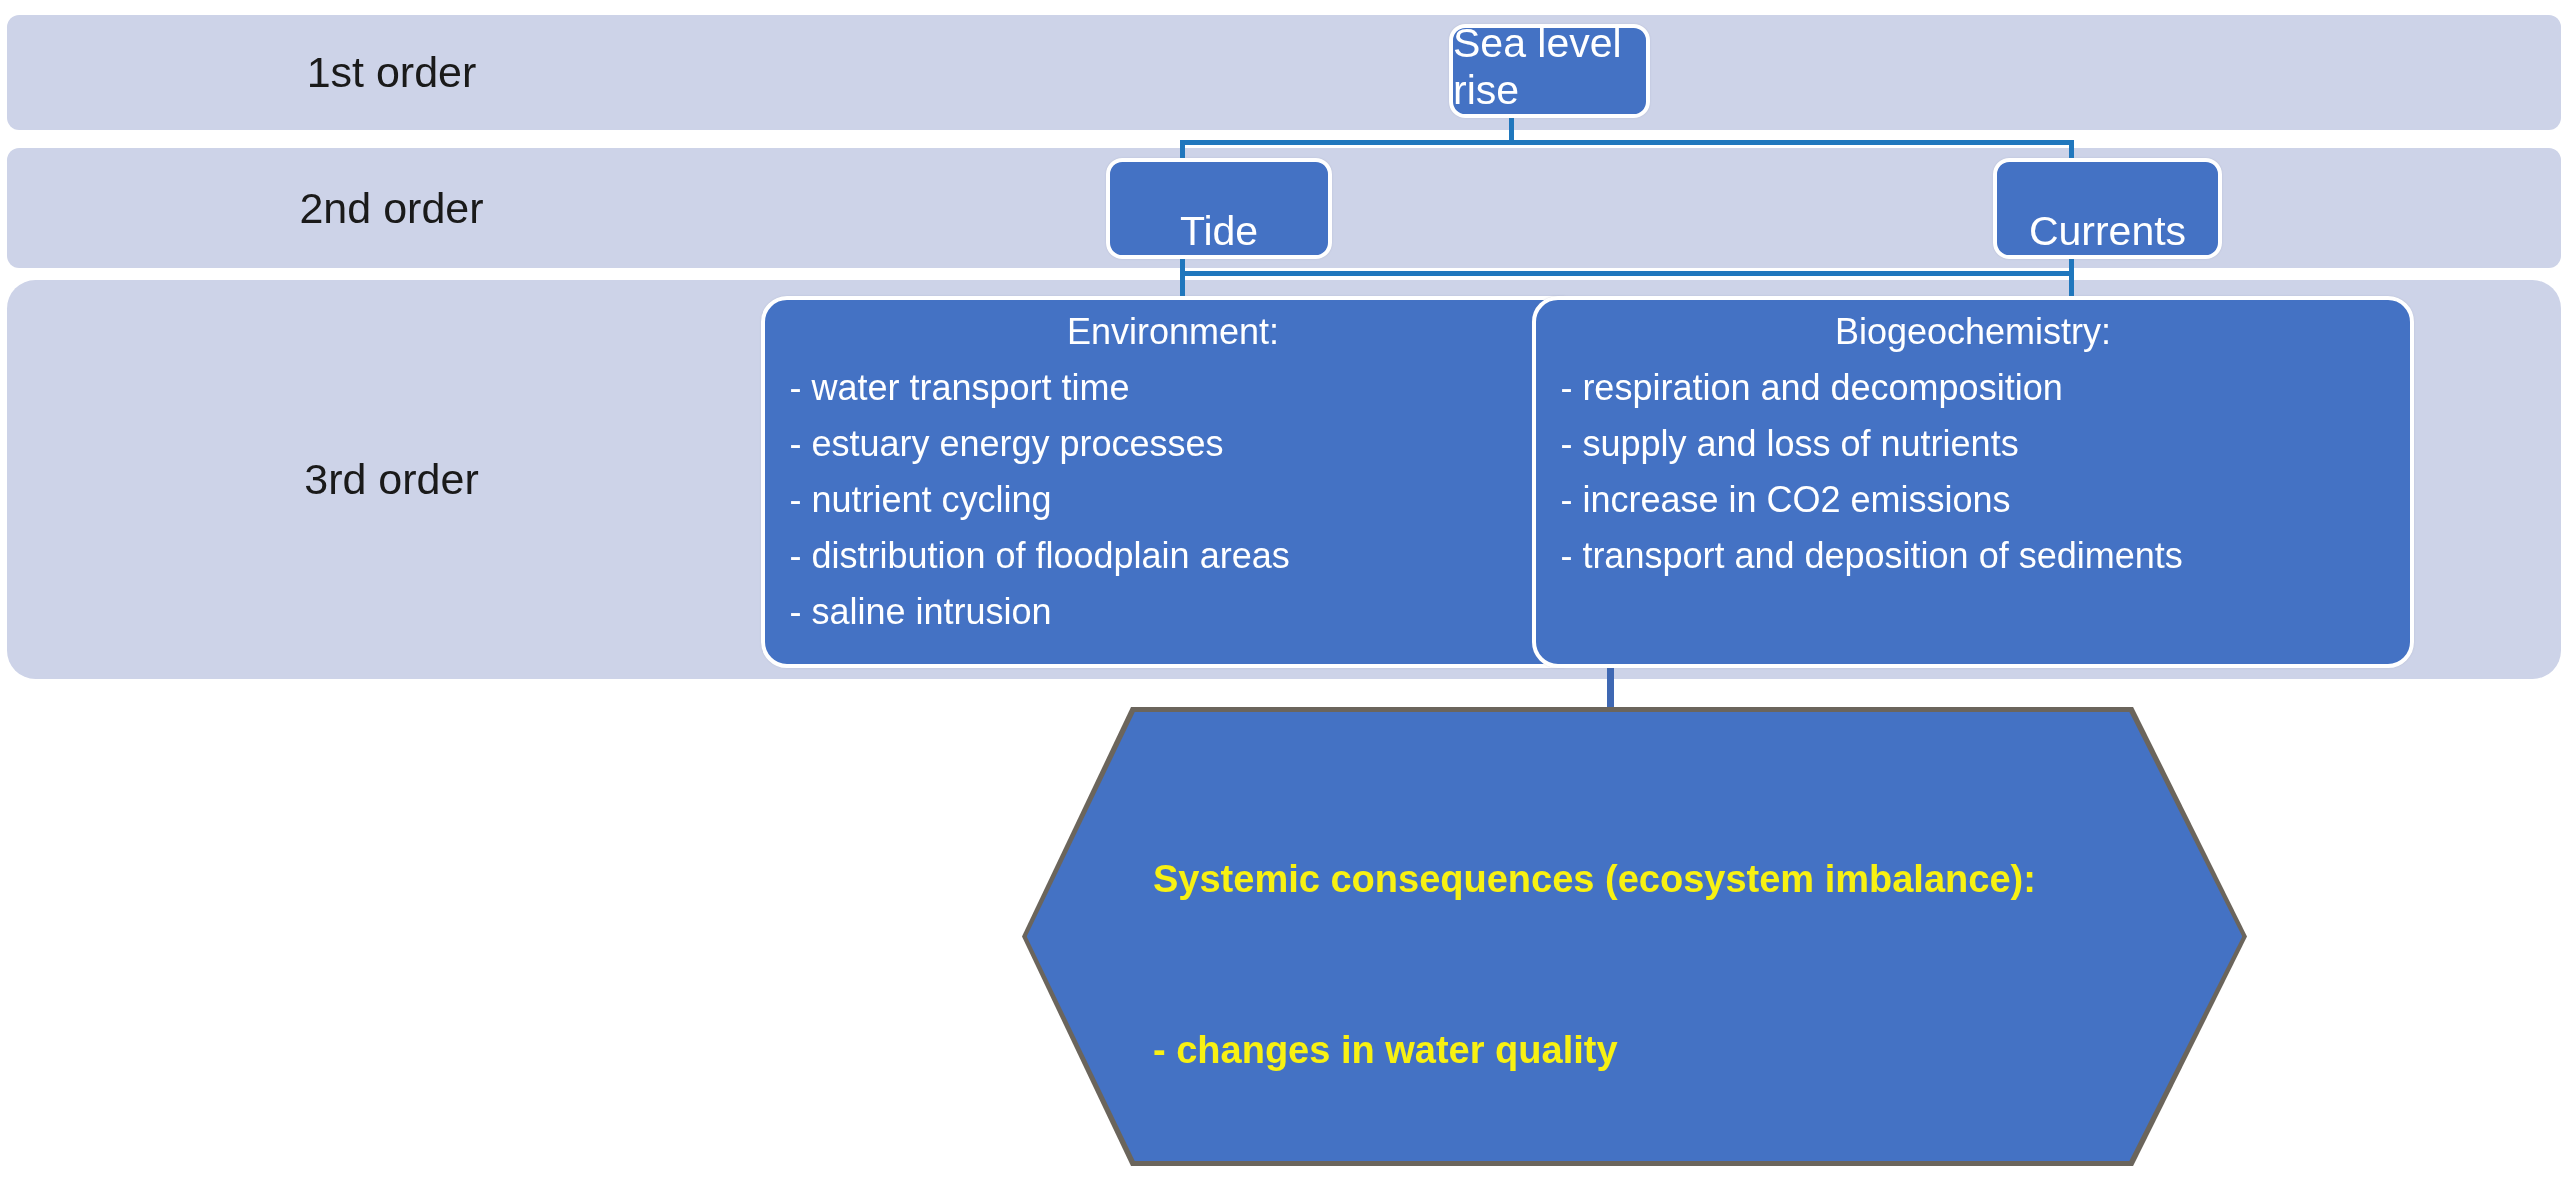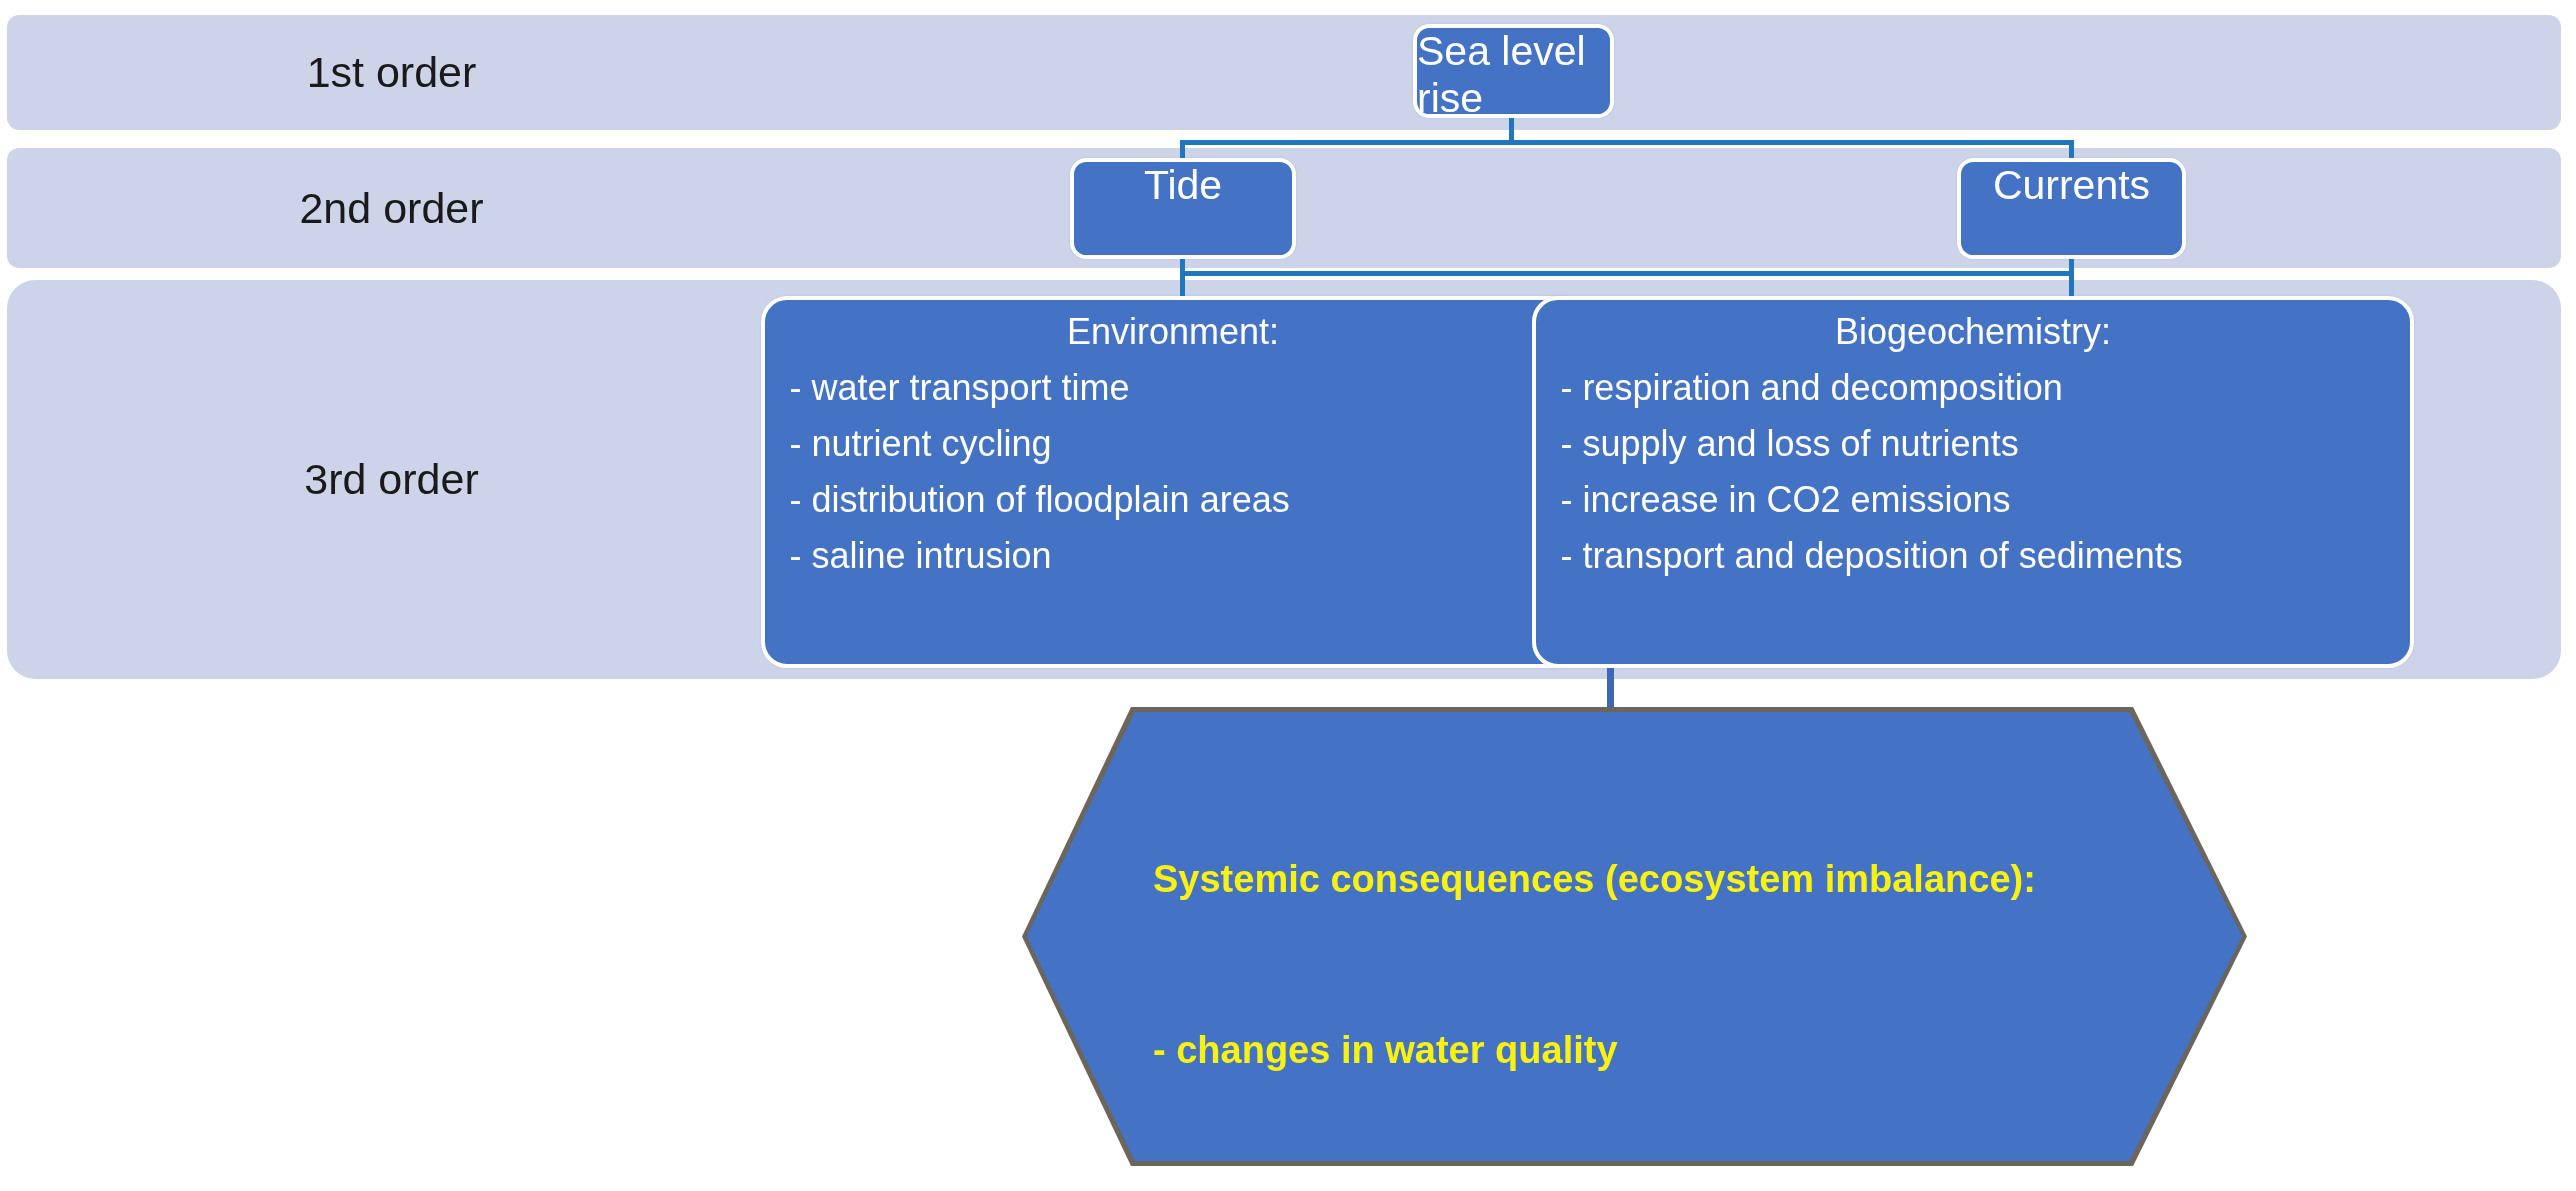--- a/index.html
+++ b/index.html
@@ -19,22 +19,23 @@
   .row-label{
     position:absolute; left:188px; width:407px; text-align:center;
     color:var(--label-text); font-size:43px; display:flex; align-items:center; justify-content:center;
   }
   .row-label-1{top:15px; height:115px;}
   .row-label-2{top:148px; height:120px;}
   .row-label-3{top:280px; height:399px;}
   .node{
     position:absolute; box-sizing:border-box; background:var(--node-fill);
     border:4.7px solid var(--node-border); border-radius:16.3px; color:var(--node-text);
-    display:flex; align-items:flex-start; justify-content:center; font-size:41px;
+    display:flex; align-items:flex-end; justify-content:center; font-size:41px;
     box-shadow:0 0 1.4px rgba(120,130,160,.35);
+    margin-left:36px;
   }
   .node-sea{left:1413px; top:24px;  width:201px; height:94px;}
   .node-tide{left:1070px; top:158px; width:226px; height:101px;}
   .node-currents{left:1957px; top:158px; width:229px; height:101px;}
   .bigbox{
     position:absolute; box-sizing:border-box; top:296px; height:372px;
     background:var(--node-fill); border:4.7px solid var(--node-border); border-radius:26px;
     color:var(--node-text); font-size:36px; padding:4.1px 0 0 0;
     box-shadow:0 0 1.4px rgba(120,130,160,.35);
   }
@@ -91,20 +92,21 @@
   <div class="node node-tide">
     <span>Tide</span>
   </div>
   <div class="node node-currents">
     <span>Currents</span>
   </div>
 
   <div class="bigbox box-env">
     <div class="box-title">Environment:</div>
     <div class="box-line">- water transport time</div>
+    <div class="box-line">- estuary energy processes</div>
     <div class="box-line">- nutrient cycling</div>
     <div class="box-line">- distribution of floodplain areas</div>
     <div class="box-line">- saline intrusion</div>
   </div>
 
   <div class="bigbox box-bio">
     <div class="box-title">Biogeochemistry:</div>
     <div class="box-line">- respiration and decomposition</div>
     <div class="box-line">- supply and loss of nutrients</div>
     <div class="box-line">- increase in CO2 emissions</div>

